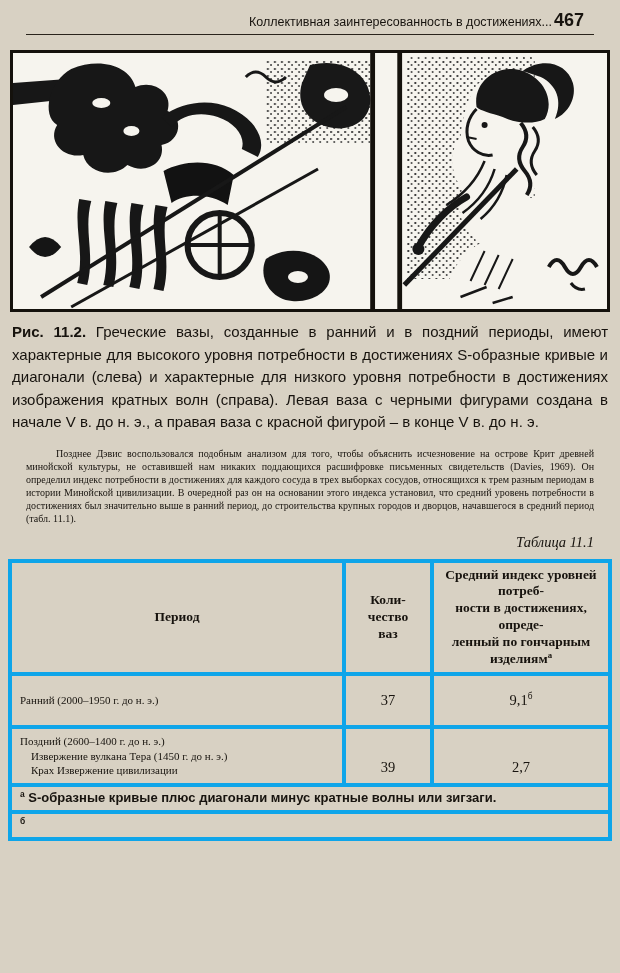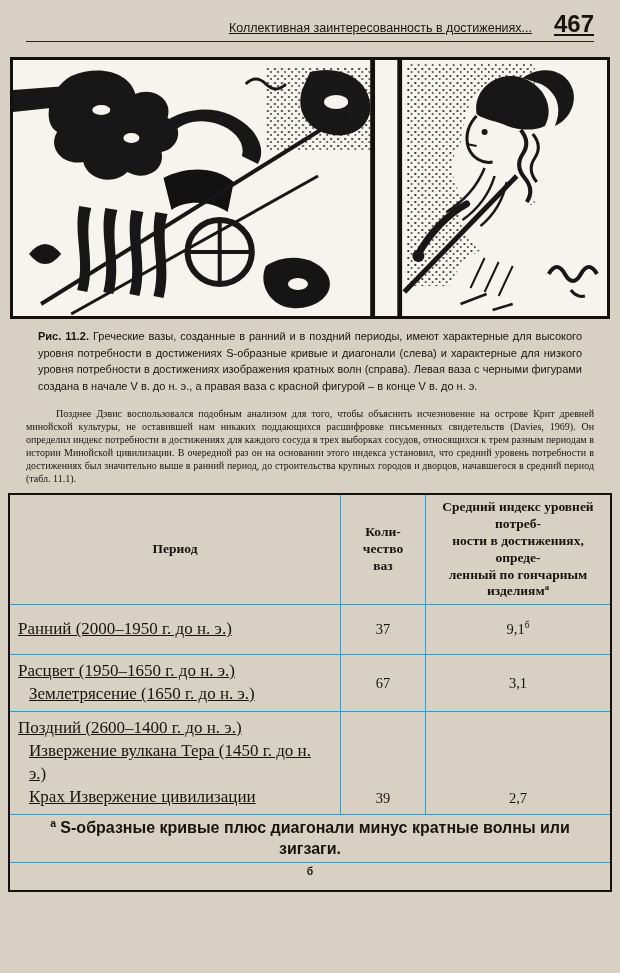--- a/index.html
+++ b/index.html
@@ -1,48 +1,48 @@
 <!DOCTYPE html>
 <html lang="ru"><head>
 <meta charset="utf-8">
 <style>
   html,body{margin:0;padding:0;}
   body{
     width:620px;height:973px;overflow:hidden;
     background:#d8d1c3;color:#17130e;
     font-family:"Liberation Serif", serif;
   }
-  .runhead{display:flex;justify-content:flex-end;align-items:baseline;gap:22px;margin:10px 26px 0;padding-bottom:3px;text-decoration:underline;}
+  .runhead{display:flex;justify-content:flex-end;align-items:baseline;gap:2px;margin:10px 36px 0;padding-bottom:3px;}
   .runhead-title{font-family:"Liberation Sans", sans-serif;font-size:12.5px;}
-  .runhead-num{font-family:"Liberation Sans", sans-serif;font-weight:bold;font-size:24px;}
+  .runhead-num{font-family:"Liberation Sans", sans-serif;font-weight:bold;font-size:18px;}
   .rule{border-top:1.5px solid #2a241c;margin:0 26px;}
 
   .vases{margin:15px 10px 0;border:3px solid #14110c;background:#f6f4ee;height:256px;}
   .vases svg{display:block;width:100%;height:100%;}
 
-  .caption{margin:9px 38px 0;font-family:"Liberation Sans", sans-serif;font-size:11px;line-height:1.5;text-align:justify;}
+  .caption{margin:9px 12px 0;font-family:"Liberation Sans", sans-serif;font-size:15px;line-height:1.5;text-align:justify;}
   .caption b{font-weight:bold;}
 
   .body-para{margin:13px 26px 0;font-size:10px;line-height:1.3;text-align:justify;text-indent:30px;}
 
   .table-label{margin:9px 26px 0;text-align:right;font-style:italic;font-size:14.5px;}
   .table-title{margin:3px 14px 0;text-align:center;font-family:"Liberation Sans", sans-serif;font-weight:bold;font-size:14px;line-height:1.3;}
 
   table.data-table{border-collapse:collapse;margin:8px auto 0;width:604px;border:2px solid #14110c;background:transparent;}
-  .data-table th,.data-table td{border:1px solid #0ea5e9;}
+  .data-table th,.data-table td{border:4px solid #0ea5e9;}
   .data-table th{font-weight:bold;text-align:center;vertical-align:middle;font-size:13.5px;line-height:1.25;padding:4px 6px;}
   th.col-period{width:318px;font-family:Liberation Serif, serif;}
   th.col-count{width:72px;margin-top:48px;}
   .pre{white-space:pre-line;}
-  td.period{font-size:17px;line-height:1.35;padding:5px 8px;vertical-align:middle;text-decoration:underline;}
+  td.period{font-size:11px;line-height:1.35;padding:5px 8px;vertical-align:middle;}
   .pline{display:block;}
   .pline.sub{padding-left:11px;}
   td.num{text-align:center;font-size:14.5px;padding:16px 6px;vertical-align:middle;}
   tr.r3 td.num{vertical-align:bottom;padding-bottom:7px;}
-  td.fnote{font-family:"Liberation Sans", sans-serif;font-size:16px;font-weight:bold;text-align:center;padding:3px 8px;line-height:1.3;}
+  td.fnote{font-family:"Liberation Sans", sans-serif;font-size:13px;font-weight:bold;text-align:left;padding:3px 8px;line-height:1.3;}
   sup{font-size:0.65em;line-height:0;}
 </style>
 </head>
 <body>
 
 <div class="page">
 
   <header class="runhead">
     <span class="runhead-title">Коллективная заинтересованность в достижениях...</span>
     <span class="runhead-num">467</span>
@@ -108,48 +108,41 @@
       </g>
     </svg>
   </figure>
 
   <p class="caption">
     <b>Рис. 11.2.</b><span> Греческие вазы, созданные в ранний и в поздний периоды, имеют характерные для высокого уровня потребности в достижениях S-образные кривые и диагонали (слева) и характерные для низкого уровня потребности в достижениях изображения кратных волн (справа). Левая ваза с черными фигурами создана в начале V в. до н. э., а правая ваза с красной фигурой – в конце V в. до н. э.</span>
   </p>
 
   <p class="body-para">Позднее Дэвис воспользовался подобным анализом для того, чтобы объяснить исчезновение на острове Крит древней минойской культуры, не оставившей нам никаких поддающихся расшифровке письменных свидетельств (Davies, 1969). Он определил индекс потребности в достижениях для каждого сосуда в трех выборках сосудов, относящихся к трем разным периодам в истории Минойской цивилизации. В очередной раз он на основании этого индекса установил, что средний уровень потребности в достижениях был значительно выше в ранний период, до строительства крупных городов и дворцов, начавшегося в средний период (табл. 11.1).</p>
 
+  <div class="table-label">Таблица 11.1</div>
 
   <table class="data-table">
     <thead>
       <tr>
         <th class="col-period">Период</th>
         <th class="col-count"><span class="pre">Коли-
 чество
 ваз</span></th>
         <th class="col-index"><span class="pre">Средний индекс уровней потреб-
 ности в достижениях, опреде-
 ленный по гончарным изделиям</span><sup>а</sup></th>
       </tr>
     </thead>
     <tbody>
       <tr>
         <td class="period">
           <span class="pline">Ранний (2000–1950 г. до н. э.)</span>
         </td>
         <td class="num">37</td>
         <td class="num"><span>9,1</span><sup>б</sup></td>
-      </tr>
-      <tr>
-        <td class="period">
-          <span class="pline">Расцвет (1950–1650 г. до н. э.)</span>
-          <span class="pline sub">Землетрясение (1650 г. до н. э.)</span>
-        </td>
-        <td class="num">67</td>
-        <td class="num"><span>3,1</span><sup></sup></td>
       </tr>
       <tr class="r3">
         <td class="period">
           <span class="pline">Поздний (2600–1400 г. до н. э.)</span>
           <span class="pline sub">Извержение вулкана Тера (1450 г. до н. э.)</span>
           <span class="pline sub">Крах Извержение цивилизации</span>
         </td>
         <td class="num">39</td>
         <td class="num"><span>2,7</span><sup></sup></td>
       </tr>

